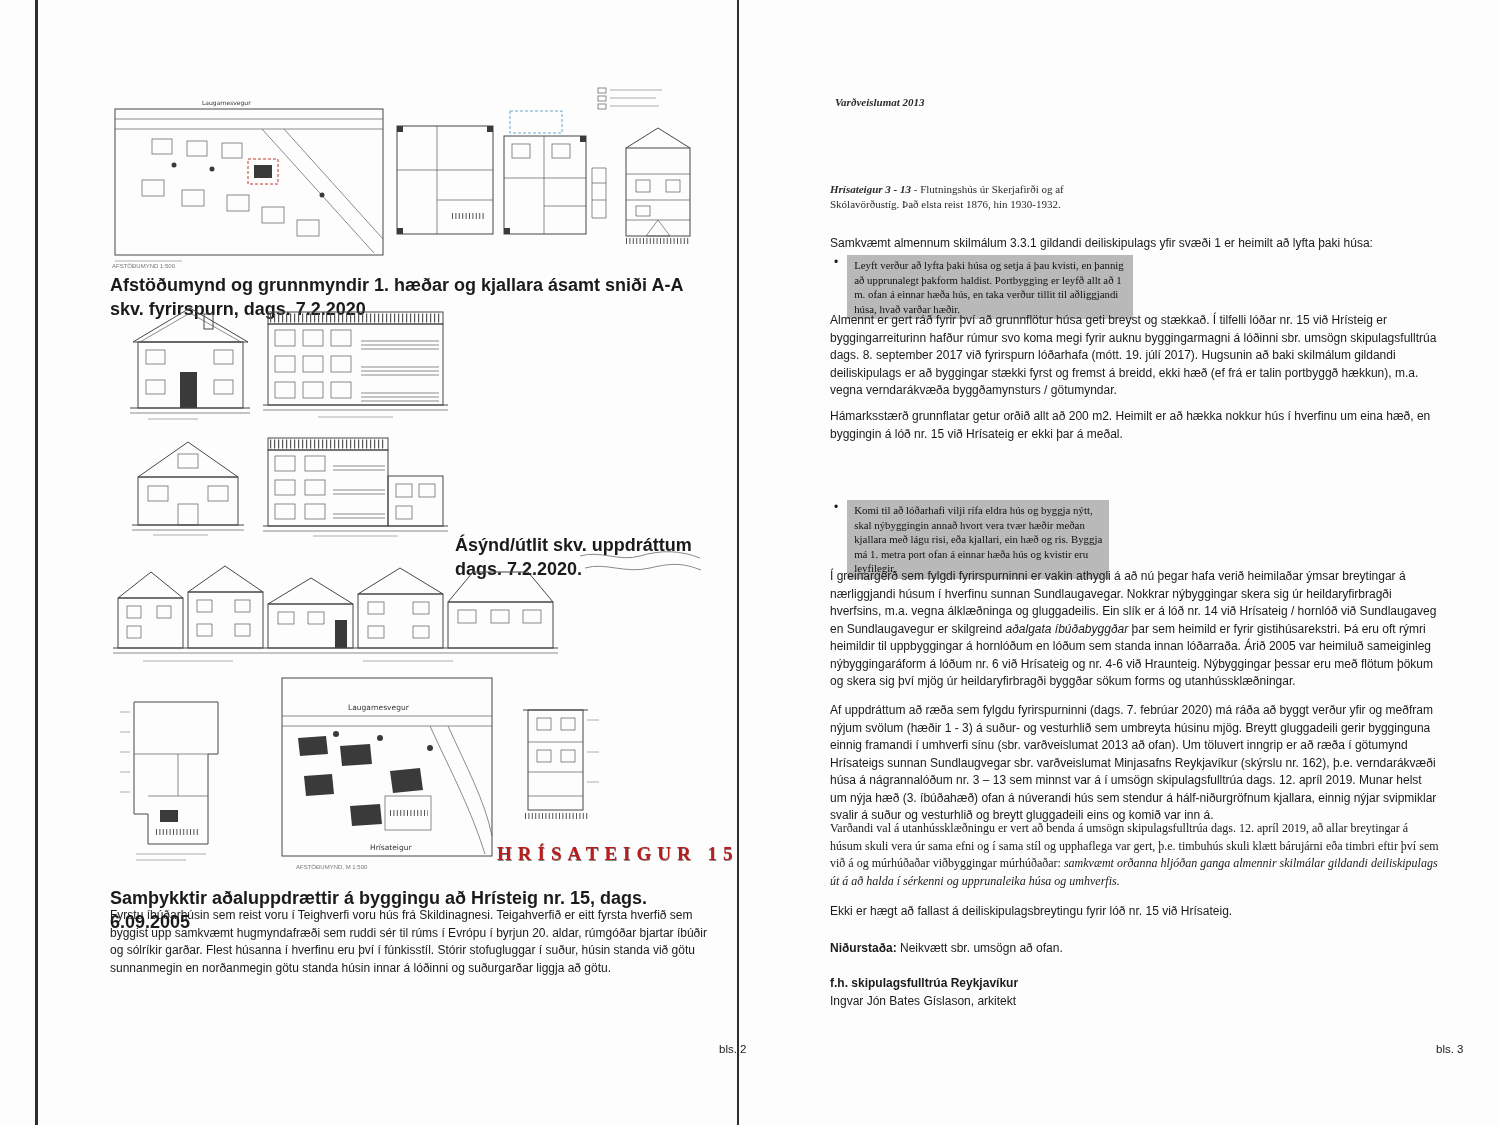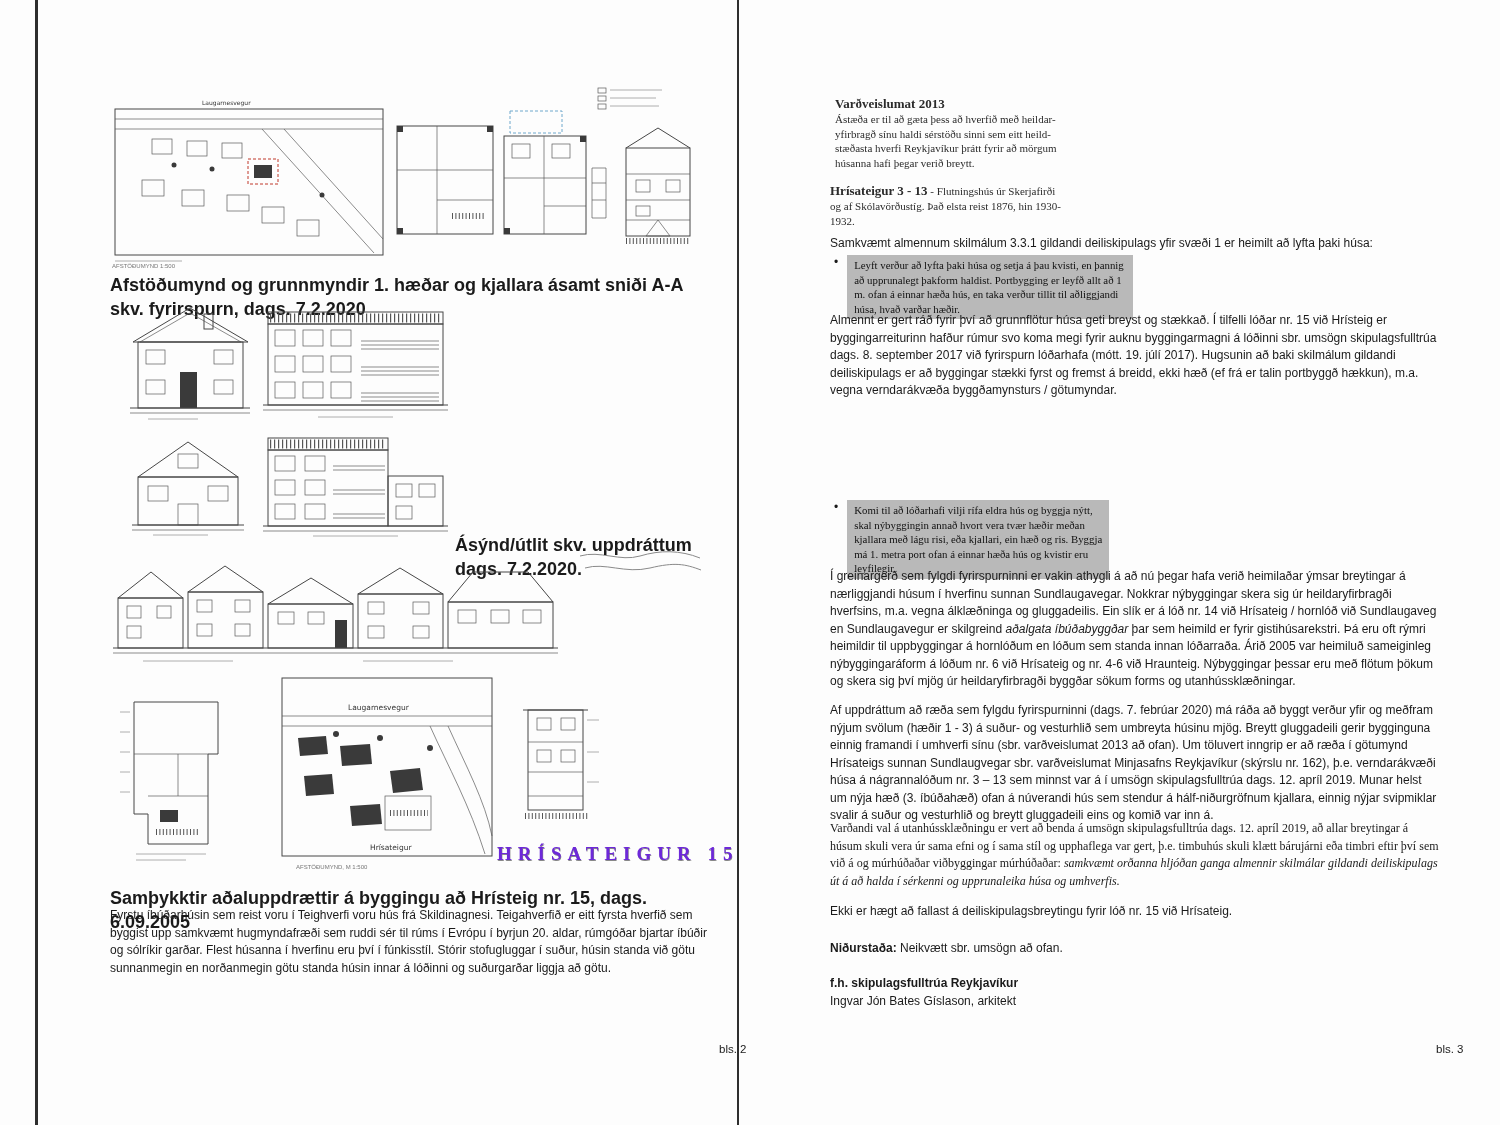--- a/index.html
+++ b/index.html
@@ -3,28 +3,28 @@
 <meta charset="utf-8">
 <style>
   html,body{margin:0;padding:0;background:#dadada;}
   .canvas{position:relative;width:1500px;height:1125px;background:#fdfdfd;
     font-family:"Liberation Sans",sans-serif;color:#1a1a1a;overflow:hidden;margin:0 auto;}
   .abs{position:absolute;}
   .vline{position:absolute;top:0;bottom:0;background:#2e2e2e;}
   .cap{font-weight:bold;font-size:18px;line-height:1.35;}
   .bodytx{font-size:12px;line-height:1.46;}
   .small-serif{font-family:"Liberation Serif","DejaVu Serif",serif;font-size:11px;line-height:1.32;color:#2b2b2b;}
-  .small-serif b{font-size:13px;}
+  .small-serif b{font-size:11px;font-style:italic;}
   .hlbox{background:#b9b9b9;font-family:"Liberation Serif","DejaVu Serif",serif;
     font-size:10.8px;line-height:1.35;padding:3px 7px;color:#101010;}
   .bullet-row{display:flex;gap:9px;align-items:flex-start;}
   .bullet-dot{font-size:12px;line-height:1.2;}
   .pagenum{font-size:11.5px;padding-left:36px;}
   .title-plate{font-family:"Liberation Serif","DejaVu Serif",serif;font-weight:bold;
-    font-size:19px;letter-spacing:6px;color:#6d28d9;text-shadow:0.5px 0.5px 0 #888;text-align:center;}
+    font-size:19px;letter-spacing:6px;color:#b91c1c;text-shadow:0.5px 0.5px 0 #888;text-align:center;}
   i{font-style:italic;}
   svg{display:block;}
   .ln{fill:none;stroke:#474747;stroke-width:1;}
   .ln2{fill:none;stroke:#5a5a5a;stroke-width:0.7;}
   .lngray{fill:none;stroke:#9a9a9a;stroke-width:0.8;}
   .fl{fill:#3a3a3a;stroke:none;}
   .reddash{fill:none;stroke:#c0392b;stroke-width:1;stroke-dasharray:3 2;}
   .bluedash{fill:none;stroke:#6fa8cc;stroke-width:1;stroke-dasharray:3 2;}
   .hatch{fill:none;stroke:#555;stroke-width:9;stroke-dasharray:1.2 2.8;}
   .hatchsm{fill:none;stroke:#555;stroke-width:6;stroke-dasharray:1 2.4;}
@@ -311,35 +311,35 @@
   <div class="abs title-plate" style="left:497px;top:843px;">HRÍSATEIGUR 15</div>
 
   <div class="abs cap" style="left:110px;top:886px;width:610px;">Samþykktir aðaluppdrættir á byggingu að Hrísteig nr. 15, dags. 6.09.2005</div>
 
   <div class="abs bodytx" style="left:110px;top:907px;width:604px;">Fyrstu íbúðarhúsin sem reist voru í Teighverfi voru hús frá Skildinagnesi. Teigahverfið er eitt fyrsta hverfið sem byggist upp samkvæmt hugmyndafræði sem ruddi sér til rúms í Evrópu í byrjun 20. aldar, rúmgóðar bjartar íbúðir og sólríkir garðar. Flest húsanna í hverfinu eru því í fúnkisstíl. Stórir stofugluggar í suður, húsin standa við götu sunnanmegin en norðanmegin götu standa húsin innar á lóðinni og suðurgarðar liggja að götu.</div>
 
   <div class="abs pagenum" style="left:683px;top:1043px;">bls. 2</div>
 
   <div class="abs small-serif" style="left:835px;top:95px;width:235px;">
     <b>Varðveislumat 2013</b><br>
-    <span>Ástæða er til að gæta þess að hverfið með heildar-yfirbragð sínu haldi sérstöðu sinni sem eitt heild-stæðasta hverfi Reykjavíkur þrátt fyrir að mörgum húsanna hafi þegar verið breytt.</span>
   </div>
 
   <div class="abs small-serif" style="left:830px;top:182px;width:235px;">
     <b>Hrísateigur 3 - 13</b><span> - Flutningshús úr Skerjafirði og af Skólavörðustíg. Það elsta reist 1876, hin 1930-1932.</span>
   </div>
 
   <div class="abs bodytx" style="left:830px;top:235px;width:610px;">Samkvæmt almennum skilmálum 3.3.1 gildandi deiliskipulags yfir svæði 1 er heimilt að lyfta þaki húsa:</div>
 
   <div class="abs bullet-row" style="left:834px;top:255px;width:300px;">
     <span class="bullet-dot">•</span>
     <span class="hlbox" style="width:272px;">Leyft verður að lyfta þaki húsa og setja á þau kvisti, en þannig að upprunalegt þakform haldist. Portbygging er leyfð allt að 1 m. ofan á einnar hæða hús, en taka verður tillit til aðliggjandi húsa, hvað varðar hæðir.</span>
   </div>
 
   <div class="abs bodytx" style="left:830px;top:312px;width:610px;">Almennt er gert ráð fyrir því að grunnflötur húsa geti breyst og stækkað. Í tilfelli lóðar nr. 15 við Hrísteig er byggingarreiturinn hafður rúmur svo koma megi fyrir auknu byggingarmagni á lóðinni sbr. umsögn skipulagsfulltrúa dags. 8. september 2017 við fyrirspurn lóðarhafa (mótt. 19. júlí 2017). Hugsunin að baki skilmálum gildandi deiliskipulags er að byggingar stækki fyrst og fremst á breidd, ekki hæð (ef frá er talin portbyggð hækkun), m.a. vegna verndarákvæða byggðamynsturs / götumyndar.</div>
+  <div class="abs bodytx" style="left:830px;top:408px;width:610px;">Hámarksstærð grunnflatar getur orðið allt að 200 m2. Heimilt er að hækka nokkur hús í hverfinu um eina hæð, en byggingin á lóð nr. 15 við Hrísateig er ekki þar á meðal.</div>
 
   <div class="abs bullet-row" style="left:834px;top:500px;width:300px;">
     <span class="bullet-dot">•</span>
     <span class="hlbox" style="width:248px;">Komi til að lóðarhafi vilji rífa eldra hús og byggja nýtt, skal nýbyggingin annað hvort vera tvær hæðir meðan kjallara með lágu risi, eða kjallari, ein hæð og ris. Byggja má 1. metra port ofan á einnar hæða hús og kvistir eru leyfilegir.</span>
   </div>
 
   <div class="abs bodytx" style="left:830px;top:568px;width:610px;">
     <span>Í greinargerð sem fylgdi fyrirspurninni er vakin athygli á að nú þegar hafa verið heimilaðar ýmsar breytingar á nærliggjandi húsum í hverfinu sunnan Sundlaugavegar. Nokkrar nýbyggingar skera sig úr heildaryfirbragði hverfsins, m.a. vegna álklæðninga og gluggadeilis. Ein slík er á lóð nr. 14 við Hrísateig / hornlóð við Sundlaugaveg en Sundlaugavegur er skilgreind </span><i>aðalgata íbúðabyggðar</i><span> þar sem heimild er fyrir gistihúsarekstri. Þá eru oft rýmri heimildir til uppbyggingar á hornlóðum en lóðum sem standa innan lóðarraða. Árið 2005 var heimiluð sameiginleg nýbyggingaráform á lóðum nr. 6 við Hrísateig og nr. 4-6 við Hraunteig. Nýbyggingar þessar eru með flötum þökum og skera sig því mjög úr heildaryfirbragði byggðar sökum forms og utanhússklæðningar.</span>
   </div>
 

